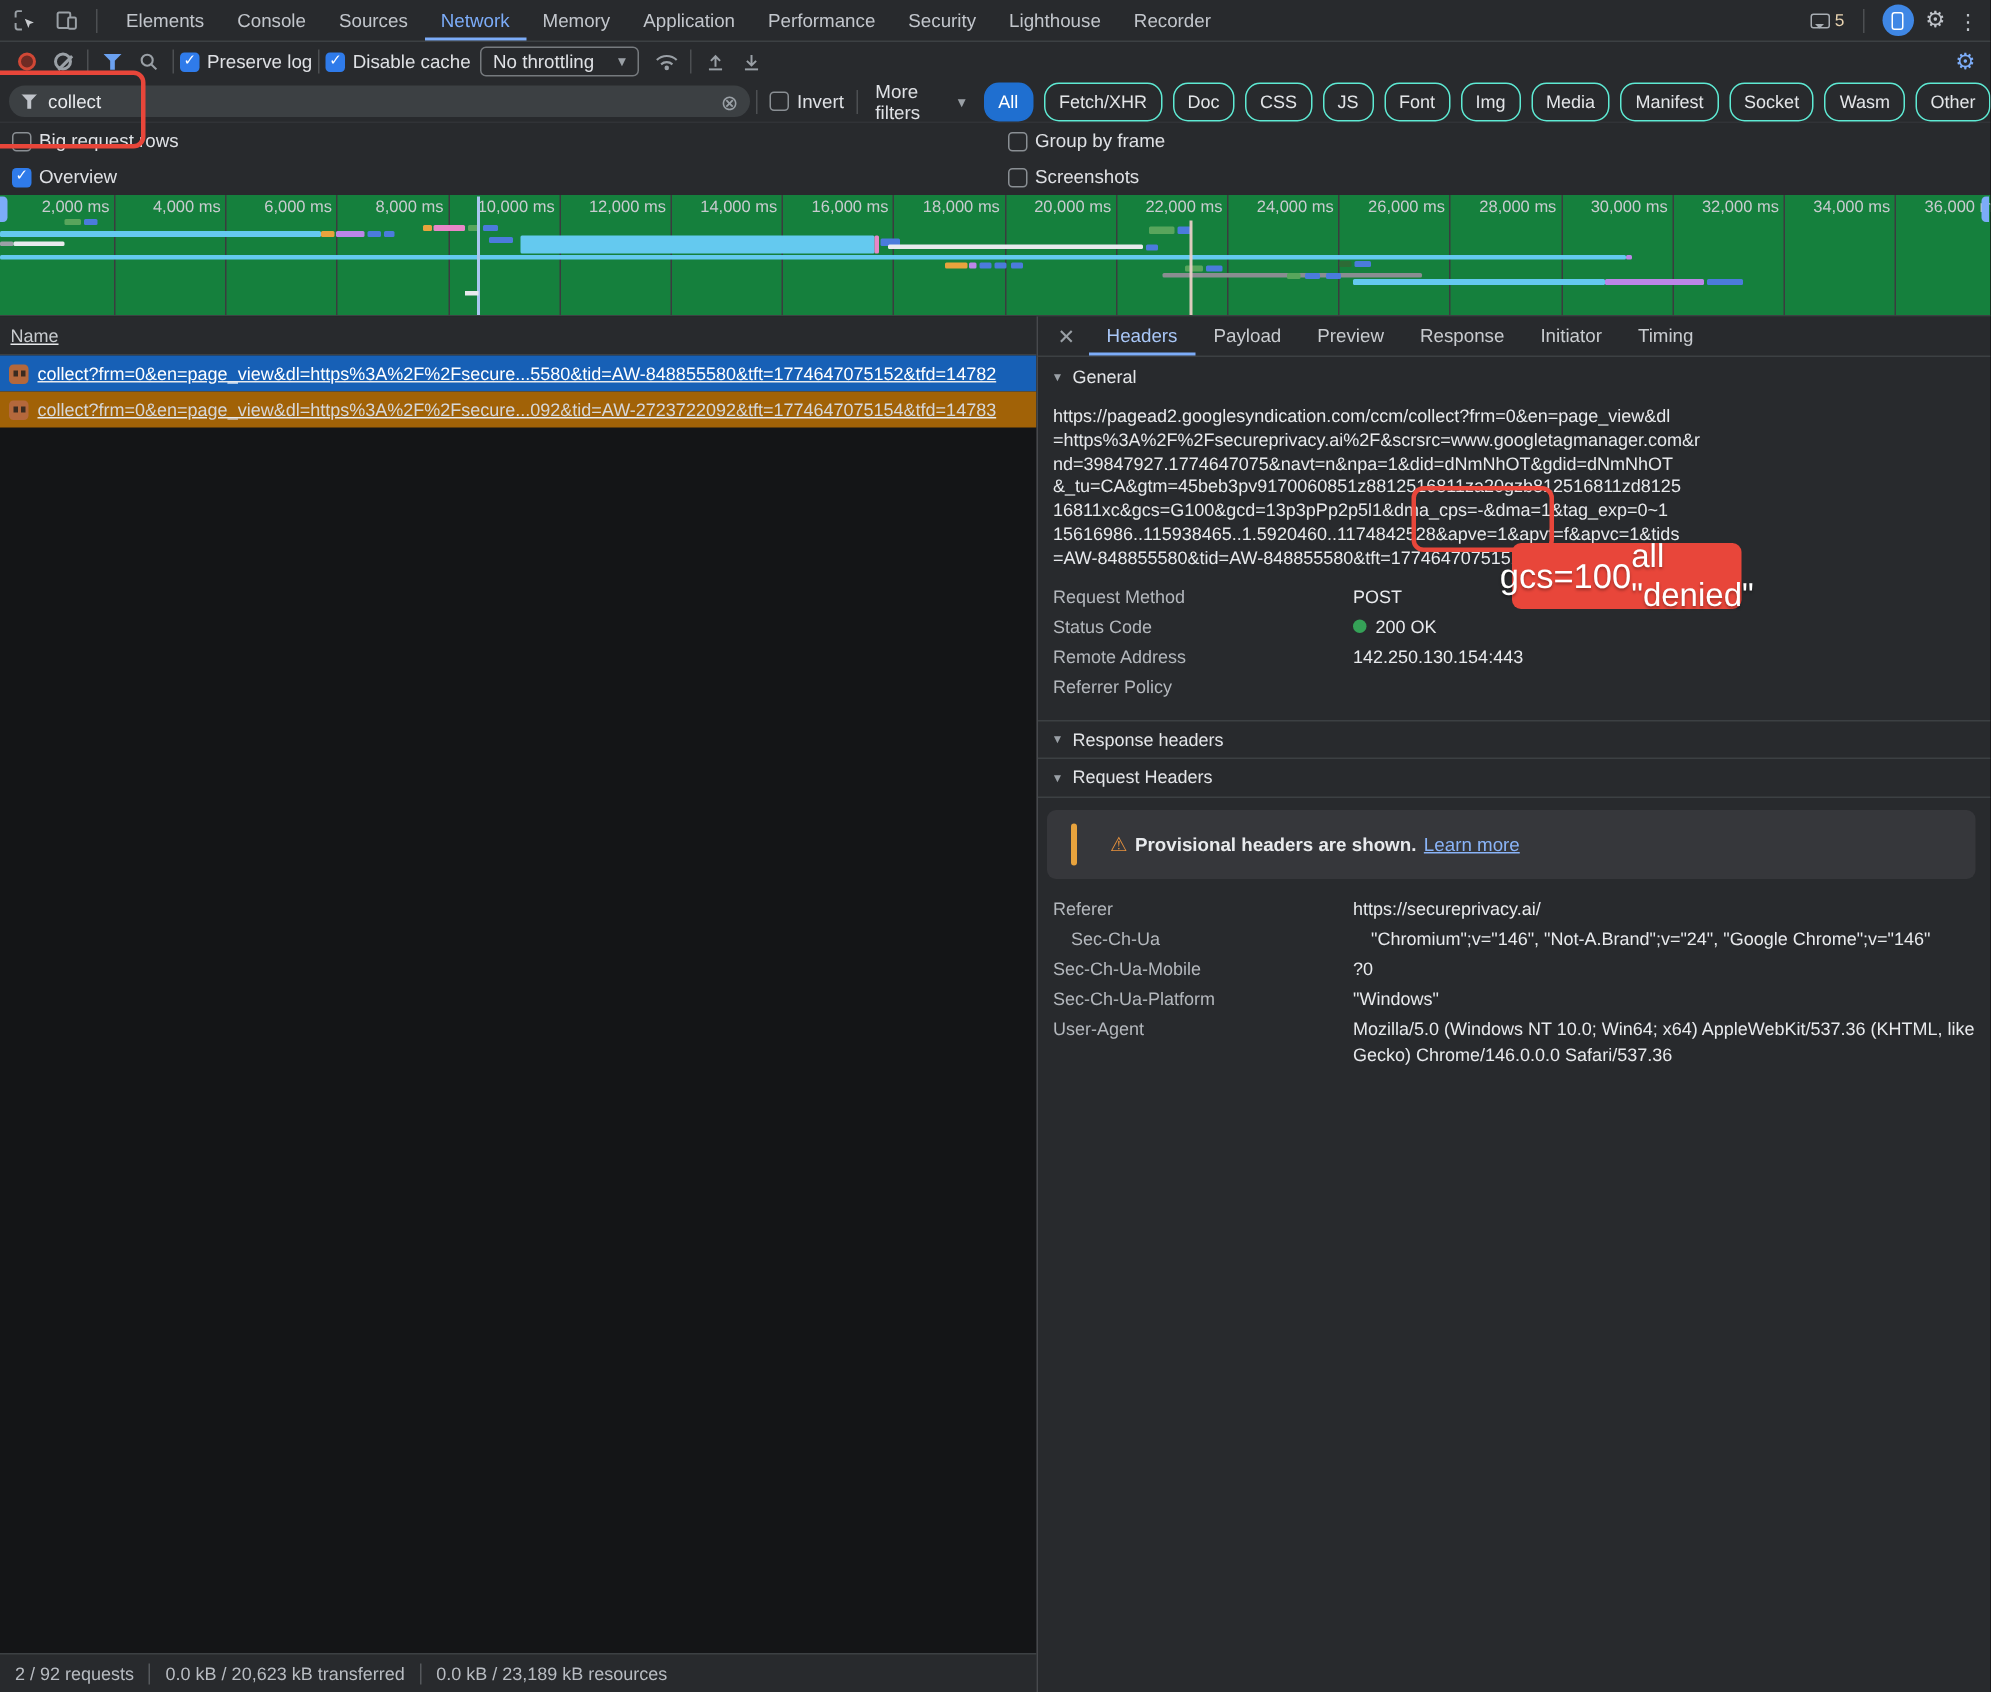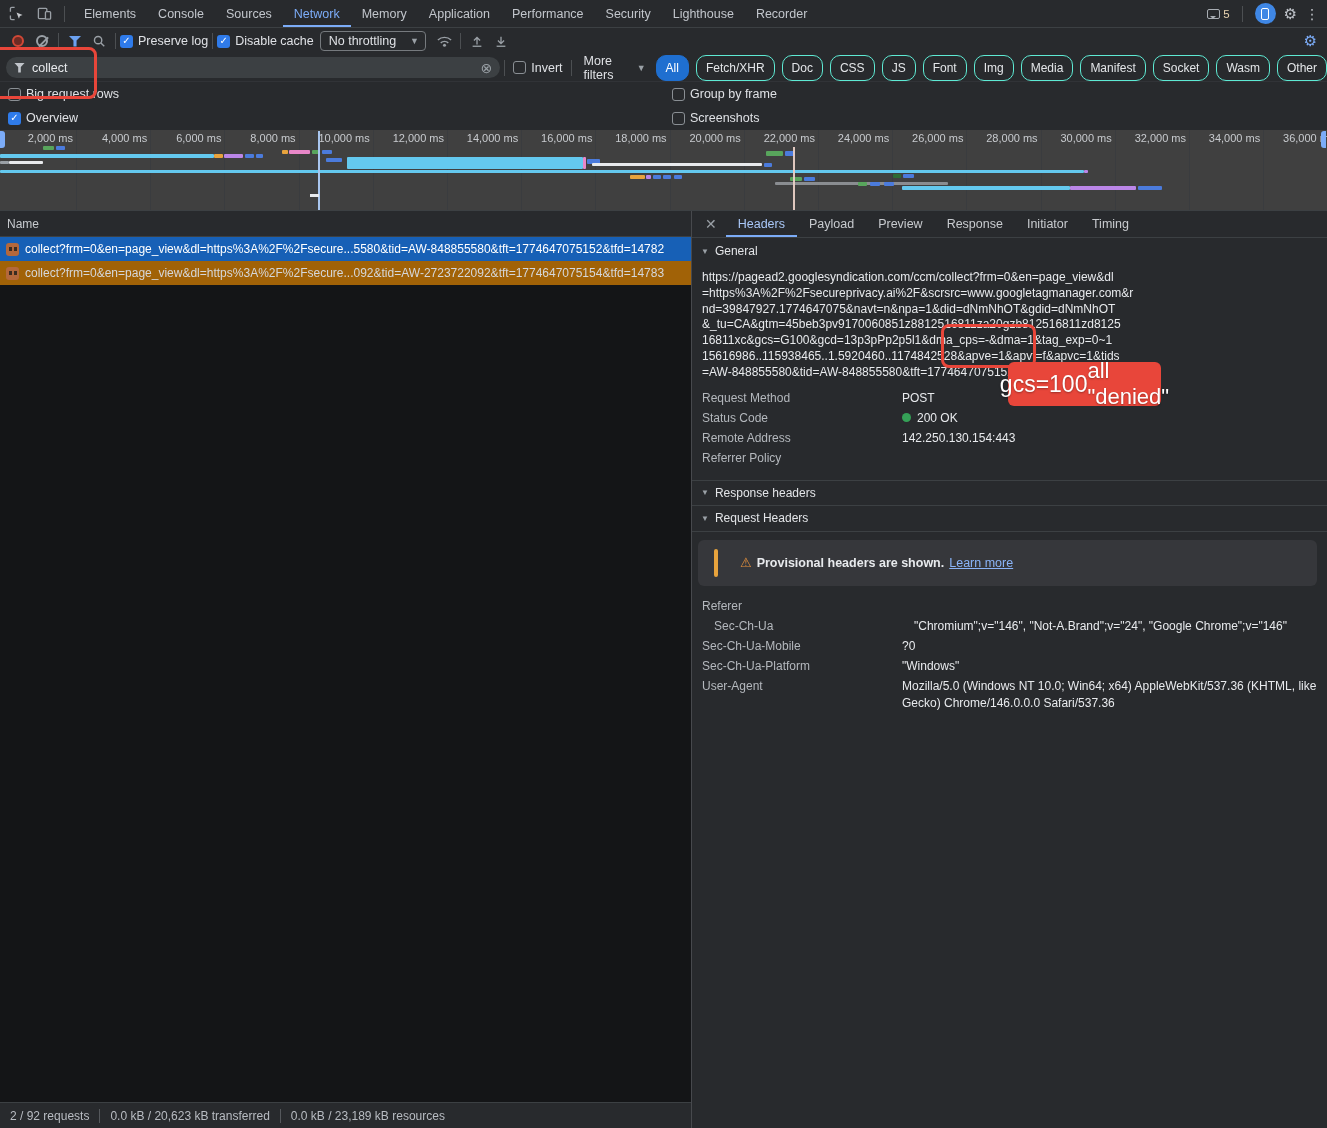--- a/index.html
+++ b/index.html
@@ -66,37 +66,37 @@
   .pills { display:flex; align-items:center; gap:7px; margin-left:2px; }
   .pill { height:26px; padding:0 9px; border:1px solid #5eead4; border-radius:10px;
           color:#e3e5e8; font-size:12px; display:flex; align-items:center; white-space:nowrap; }
   .pill.selected { background:#1f6fd0; border-color:#1f6fd0; color:#fff; }
 
   
   .optrow { left:0; width:1327px; height:24px; background:#282a2d; }
   .optrow .cb-group { position:absolute; top:5px; }
 
   
-  .overview { left:0; top:130px; width:1327px; height:81px; background:#404040;
+  .overview { left:0; top:130px; width:1327px; height:81px; background:#15803d;
               border-bottom:1px solid #3c4043; overflow:hidden; }
   .ov-ticks, .ov-bars { position:absolute; inset:0; }
   .ov-tick { position:absolute; top:2px; width:70px; text-align:right; padding-right:4px;
              font-size:11px; color:#c8cbcf; white-space:nowrap; }
   .ov-tick::after { content:''; position:absolute; right:0; top:-2px; width:1px; height:81px; background:#3a3c3f; }
   .ov-bar { position:absolute; border-radius:1px; }
   .ov-cursor { position:absolute; top:1px; bottom:0; width:2px; background:#a9c6ee; }
   .ov-hover { position:absolute; top:17px; bottom:0; width:2px; background:#e8cfc5; opacity:.95; }
   .ov-handle { position:absolute; top:1px; width:5px; height:17px; background:#7cacf8; }
   .ov-handle.l { left:0; border-radius:0 3px 3px 0; }
   .ov-handle.r { right:1px; border-radius:3px 0 0 3px; }
   .cursor-dash { position:absolute; left:310px; top:64px; width:9px; height:3px; background:#e8eaed; }
 
   
   .leftpanel { left:0; top:211px; width:691px; height:891px; background:#141517;
-               display:flex; flex-direction:column; }
+               display:flex; flex-direction:column;text-decoration:underline; }
   .name-header { height:26px; flex:none; background:#282a2d; border-bottom:1px solid #3c4043;
                  display:flex; align-items:center; padding-left:7px; color:#c8cbcf; font-size:12px; }
   .req-row { height:24px; flex:none; display:flex; align-items:center; gap:6px; padding-left:6px;
              font-size:12px; color:#d5d7da; background:#a16207; white-space:nowrap; overflow:hidden; }
   .req-row.selected { background:#1760b6; color:#fff; }
   .req-icon { width:13px; height:13px; border-radius:3px; background:#b4683c; flex:none;
               display:flex; align-items:center; justify-content:center; gap:2px; }
   .req-icon i { width:3px; height:4px; background:#3a2b20; display:block; }
 
   .statusbar { left:0; top:1102px; width:691px; height:26px; background:#282a2d;
@@ -616,20 +616,21 @@
     <span class="warn-bar"></span>
     <span class="warn-tri">⚠</span>
     <span class="warn-text">Provisional headers are shown.</span>
     <span class="warn-link">Learn more</span>
   </div>
 
   <div class="hdr-rows">
 
       <div class="kv-row" style="line-height:20px;padding:0 10px;">
         <div class="kv-label">Referer</div>
+        <div class="kv-value" style="line-height:17px;padding-top:2px;">https://secureprivacy.ai/</div>
       </div>
 
       <div class="kv-row" style="line-height:20px;padding:0 22px;">
         <div class="kv-label">Sec-Ch-Ua</div>
         <div class="kv-value" style="line-height:17px;padding-top:2px;">"Chromium";v="146", "Not-A.Brand";v="24", "Google Chrome";v="146"</div>
       </div>
 
       <div class="kv-row" style="line-height:20px;padding:0 10px;">
         <div class="kv-label">Sec-Ch-Ua-Mobile</div>
         <div class="kv-value" style="line-height:17px;padding-top:2px;">?0</div>

